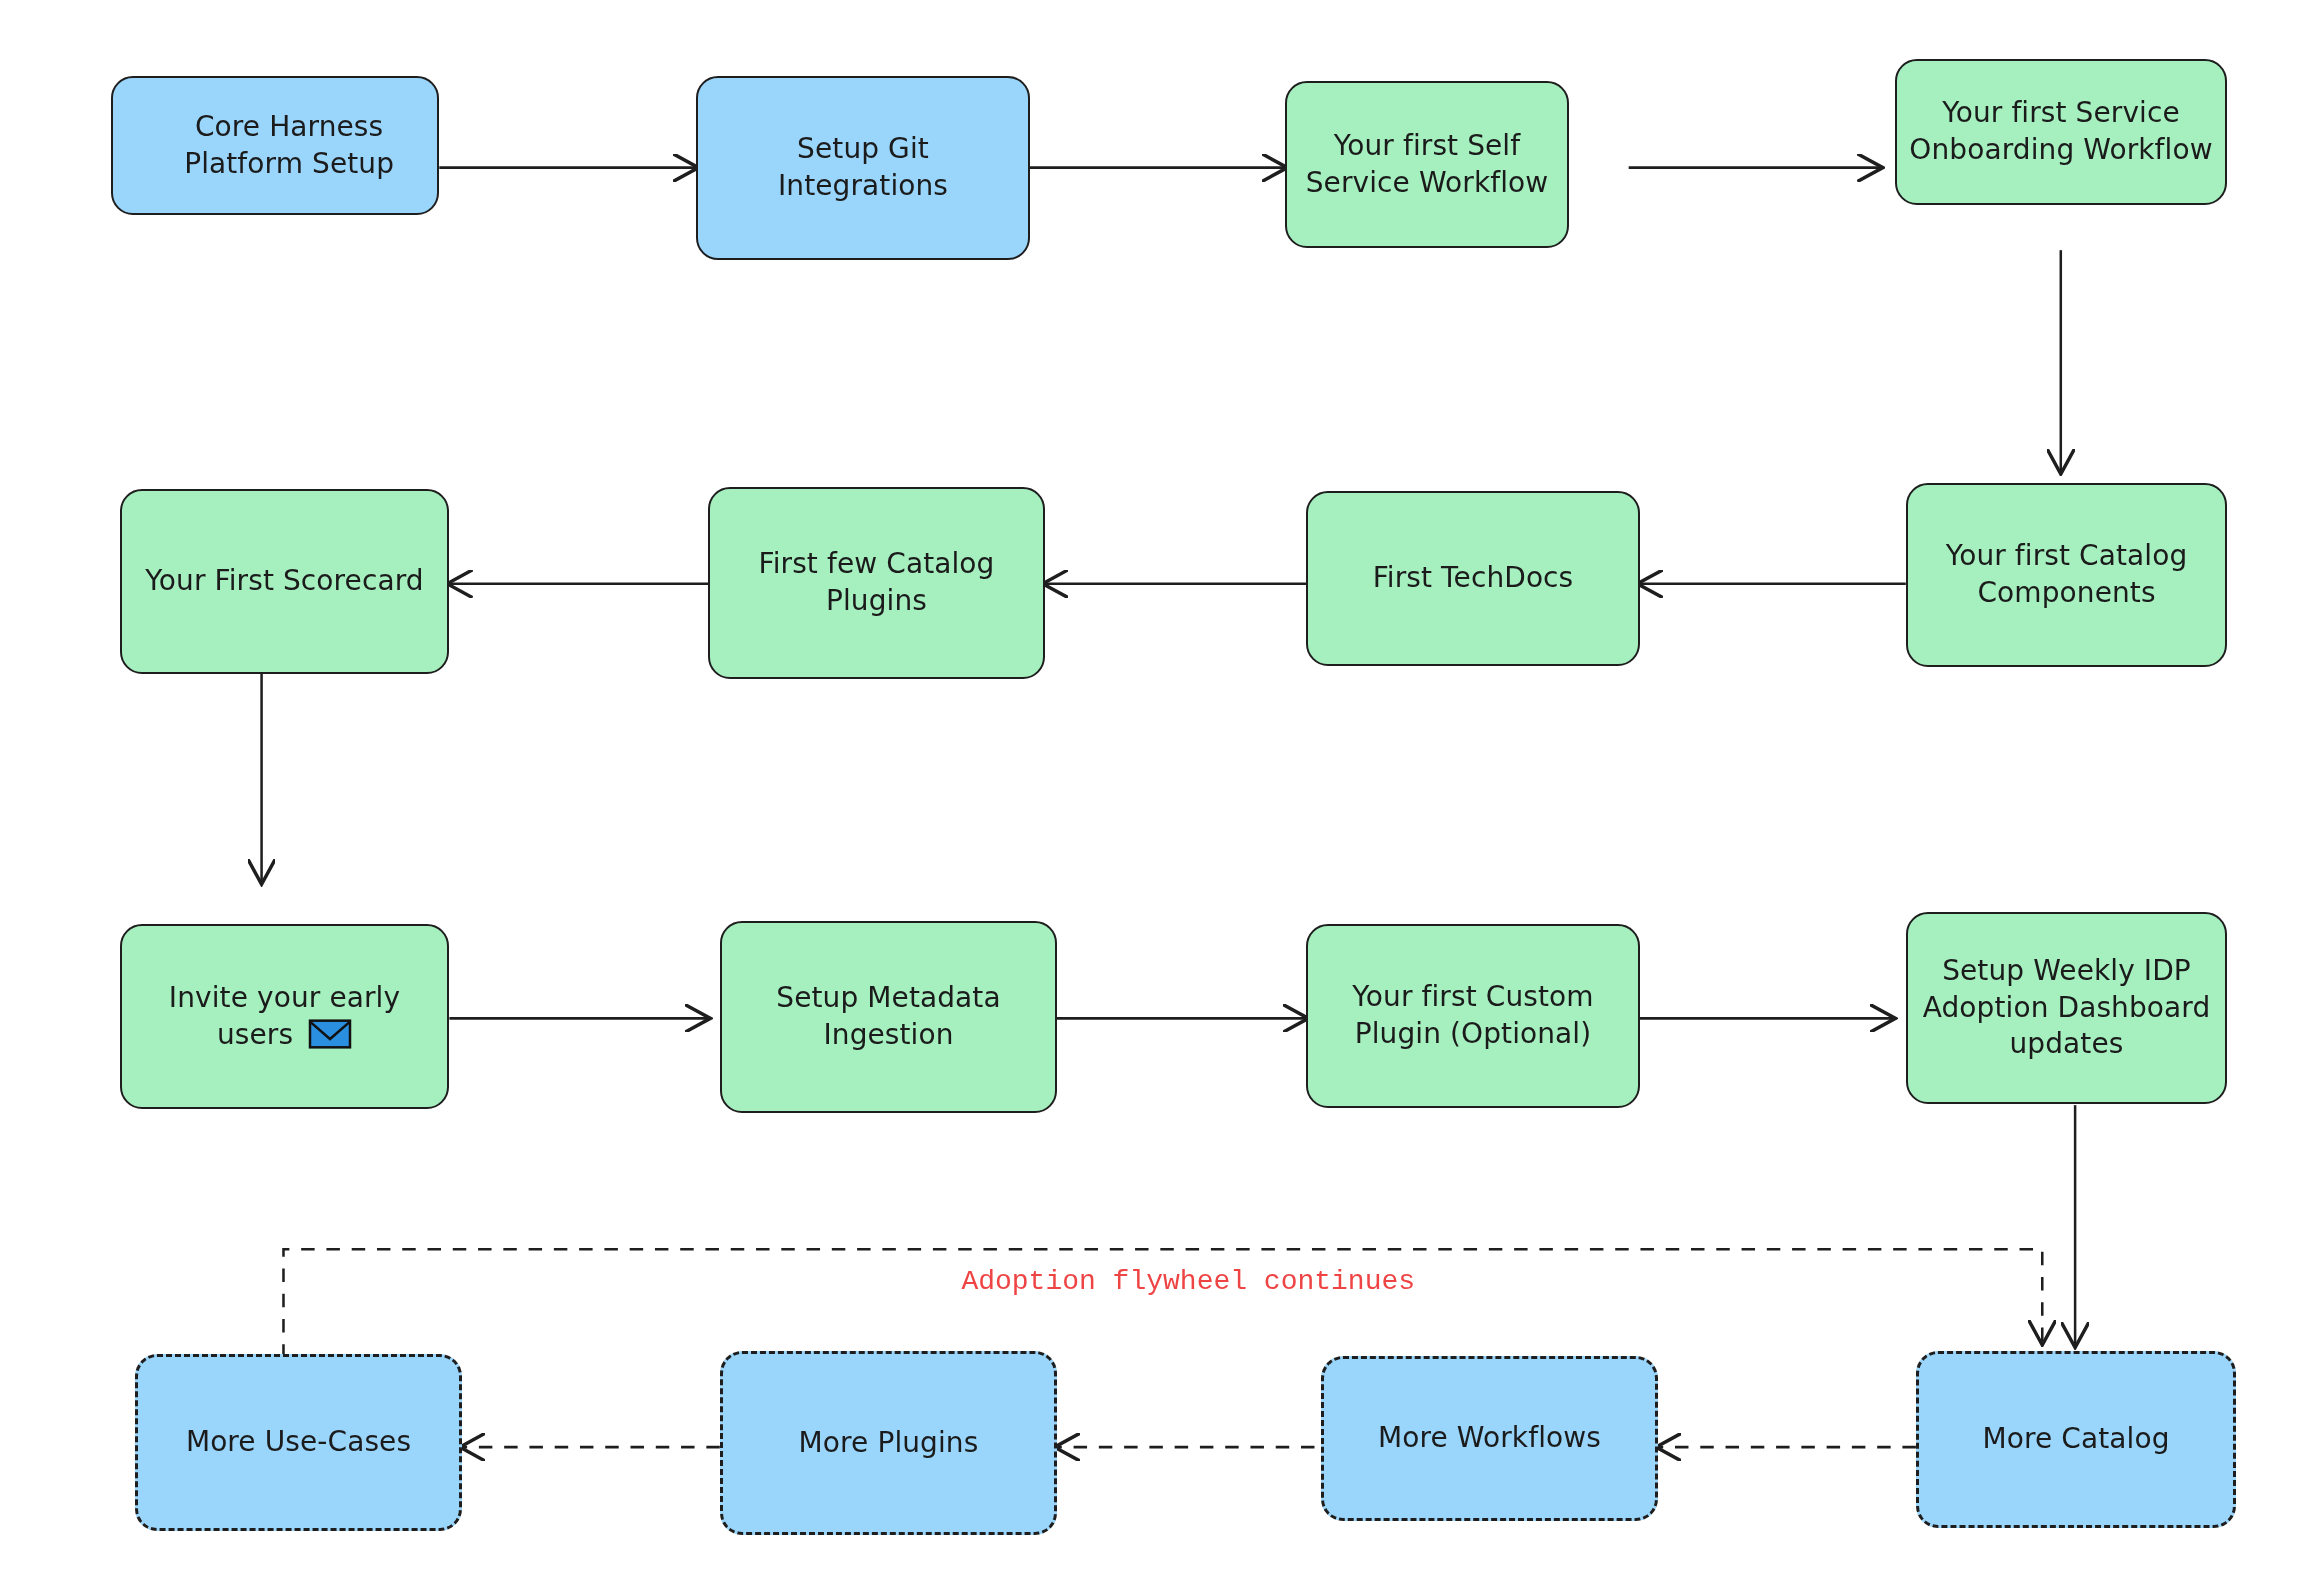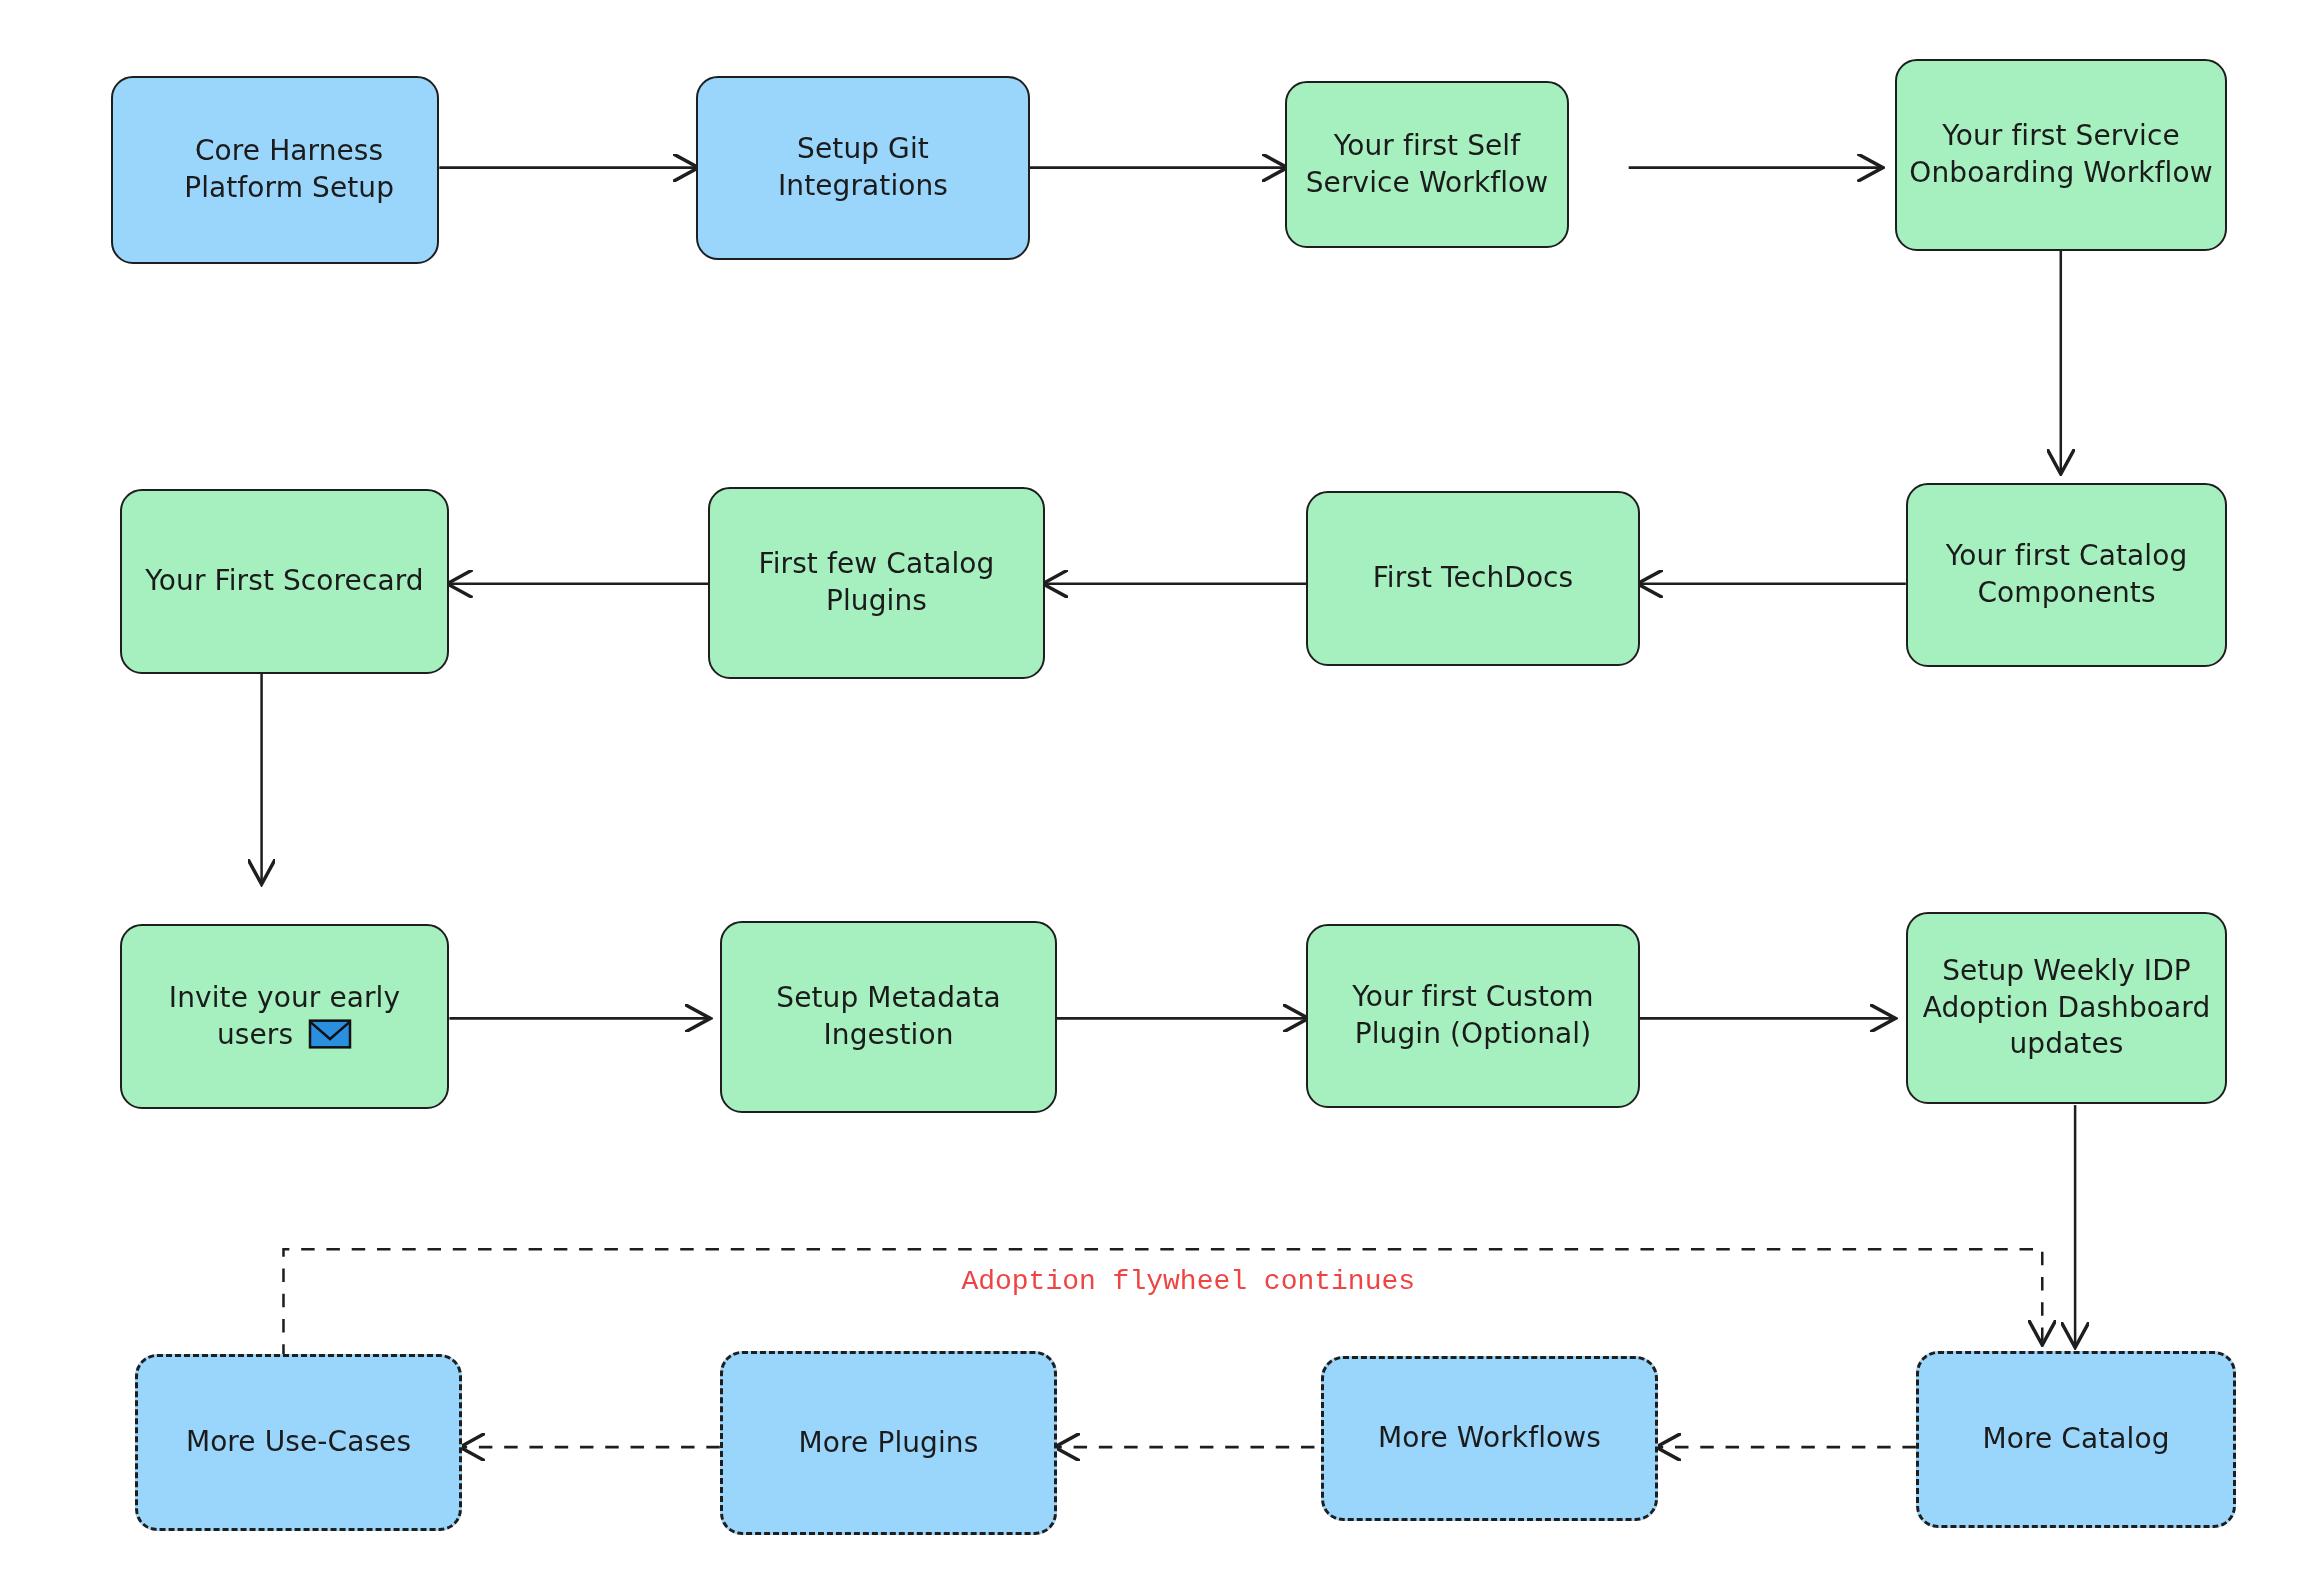--- a/index.html
+++ b/index.html
@@ -104,33 +104,33 @@
 
     <g stroke="#1e1e1e" stroke-width="3" fill="none" stroke-dasharray="16 14">
       <path d="M 2274 1718 L 1968 1718" marker-end="url(#arrow-solid)"></path>
       <path d="M 1560 1718 L 1254 1718" marker-end="url(#arrow-solid)"></path>
       <path d="M 854 1718 L 548 1718" marker-end="url(#arrow-solid)"></path>
 
       <path d="M 336 1612 L 336 1483 L 2424 1483 L 2424 1594" marker-end="url(#arrow-solid)"></path>
     </g>
   </svg>
 
-  <div class="node fill-blue" style="left:111px; top:76px; width:328px; height:188px;padding-left:40px;">
+  <div class="node fill-blue" style="left:111px; top:76px; width:328px; height:139px;padding-left:40px;">
     <span class="label">Core Harness Platform Setup</span>
   </div>
 
   <div class="node fill-blue" style="left:696px; top:76px; width:334px; height:184px;">
     <span class="label">Setup Git Integrations</span>
   </div>
 
   <div class="node fill-green" style="left:1285px; top:81px; width:284px; height:167px;">
     <span class="label">Your first Self Service Workflow</span>
   </div>
 
-  <div class="node fill-green" style="left:1895px; top:59px; width:332px; height:192px;">
+  <div class="node fill-green" style="left:1895px; top:59px; width:332px; height:146px;">
     <span class="label">Your first Service Onboarding Workflow</span>
   </div>
 
   <div class="node fill-green" style="left:1906px; top:483px; width:321px; height:184px;">
     <span class="label">Your first Catalog Components</span>
   </div>
 
   <div class="node fill-green" style="left:1306px; top:491px; width:334px; height:175px;">
     <span class="label">First TechDocs</span>
   </div>

